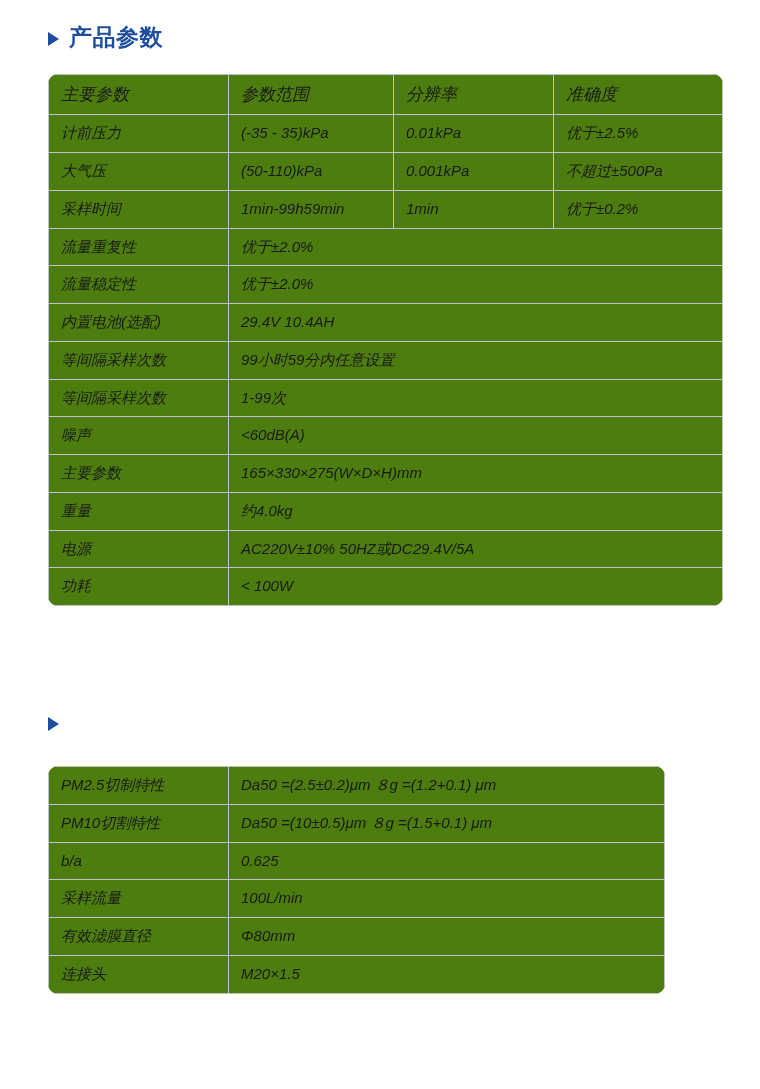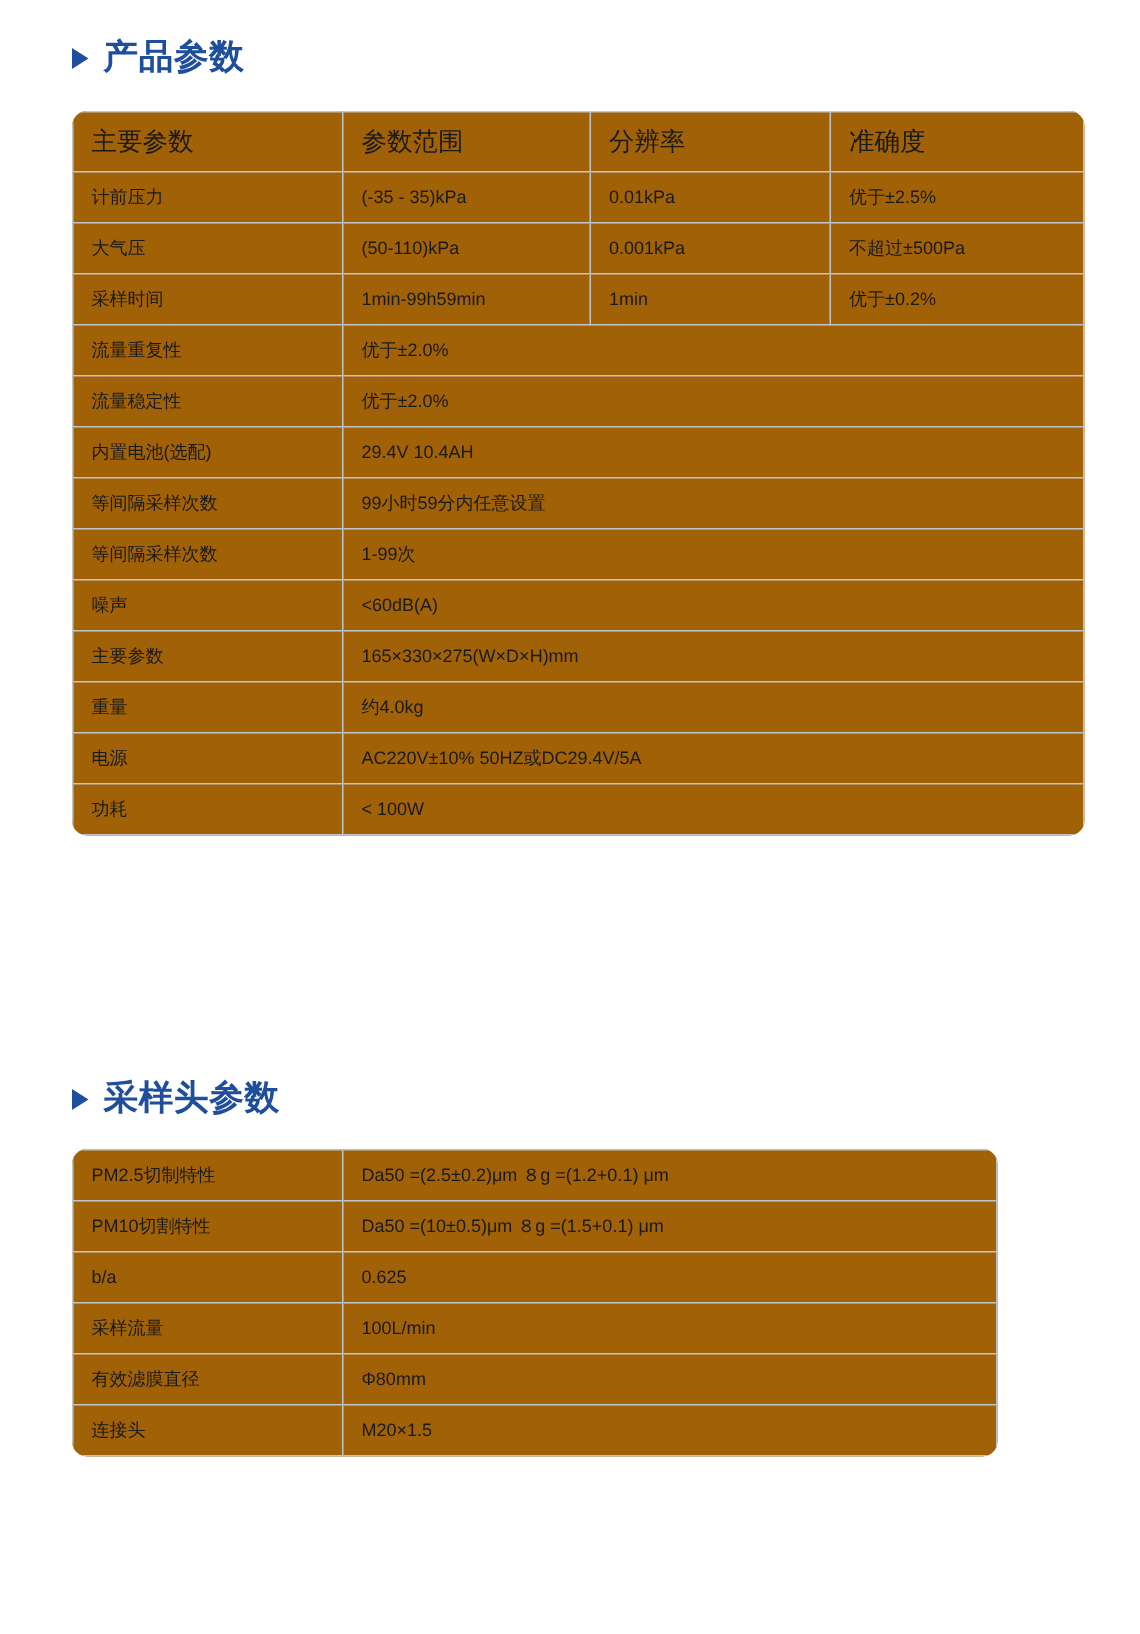--- a/index.html
+++ b/index.html
@@ -42,37 +42,38 @@
     top: 1px;
   }
   #title-product { position: absolute; left: 48px; top: 22px; }
   #title-sampler { position: absolute; left: 48px; top: 716px; }
 
   .spec-table {
     position: absolute;
     border-collapse: collapse;
     border: 1px solid #bfc4cb;
     border-radius: 10px;
-    background: #a16207;
+    background: #4d7c0f;
     table-layout: fixed;
+    font-style: italic;
   }
   #table-product {
     left: 48px;
     top: 74px;
     width: 664px;
   }
   #table-sampler {
     left: 48px;
     top: 766px;
     width: 617px;
   }
   .spec-table td, .spec-table th {
     border: 1px solid #bfc4cb;
     padding: 9px 12px;
-    font-size: 12px;
+    font-size: 15px;
     font-weight: normal;
     text-align: left;
     vertical-align: middle;
     line-height: 1.25;
     color: #1a1a1a;
     height: 22px;
     box-sizing: border-box;
   }
   .spec-table th {
     font-size: 17px;
@@ -169,21 +170,20 @@
       </tr>
       <tr>
         <td>功耗</td>
         <td colspan="3">&lt; 100W</td>
       </tr>
     </tbody>
   </table>
 
   <div class="section-title" id="title-sampler">
     <span class="tri"></span>
-    <span>采样头参数</span>
   </div>
 
   <table class="spec-table sampler" id="table-sampler">
     <tbody>
       <tr>
         <td class="col-label">PM2.5切制特性</td>
         <td>Da50 =(2.5±0.2)μm ８g =(1.2+0.1) μm</td>
       </tr>
       <tr>
         <td class="col-label">PM10切割特性</td>

